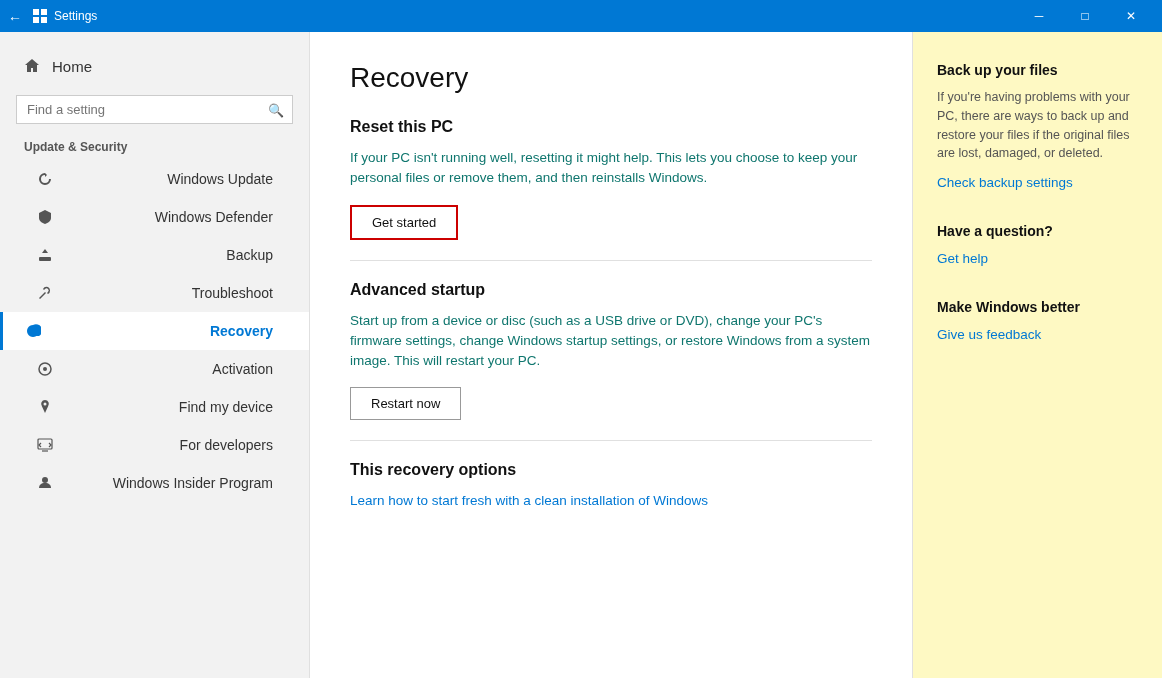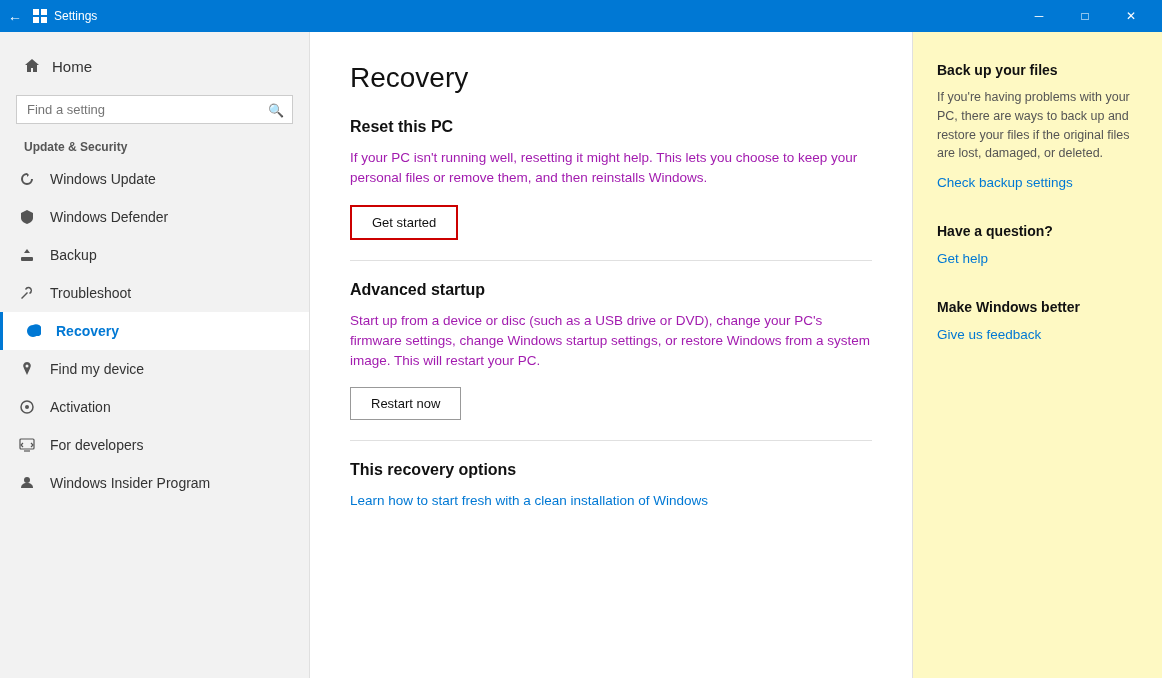--- a/index.html
+++ b/index.html
@@ -88,26 +88,27 @@
     }
     .sidebar-section-label {
       font-size: 12px;
       color: #555;
       padding: 8px 24px 6px 24px;
       font-weight: 600;
     }
     .sidebar-item {
       display: flex;
       align-items: center;
-      padding: 11px 18px;
+      padding: 11px 36px;
       font-size: 14px;
       color: #333;
       cursor: pointer;
       gap: 14px;
       position: relative;
+      justify-content: space-between;
     }
     .sidebar-item.active {
       background: white;
       color: #0078d4;
       font-weight: 600;
       border-left: 3px solid #0078d4;
       padding-left: 21px;
     }
     .sidebar-item .icon {
       width: 18px;
@@ -130,21 +131,21 @@
       margin-bottom: 24px;
     }
     .section-title {
       font-size: 16px;
       font-weight: 600;
       color: #111;
       margin-bottom: 12px;
     }
     .section-desc {
       font-size: 13.5px;
-      color: #a21caf;
+      color: #0f766e;
       line-height: 1.5;
       margin-bottom: 16px;
       max-width: 640px;
     }
     .btn-primary {
       background: white;
       border: 1px solid #999;
       padding: 8px 20px;
       font-size: 13px;
       cursor: pointer;
@@ -279,34 +280,34 @@
           <path d="M8 2a6 6 0 1 0 5.2 9H11a3 3 0 1 1 0-6V3a5 5 0 1 0 0 10H14A6 6 0 0 0 8 2z"></path>
           <path d="M6 5l3-3 3 3H9v4H7V5z"></path>
         </svg>
       </span>
       <span>Recovery</span>
     </div>
 
     <div class="sidebar-item">
       <span class="icon">
         <svg width="16" height="16" viewBox="0 0 16 16" fill="#555">
-          <path d="M8 1a4 4 0 0 0-3 6.5L8 14l3-6.5A4 4 0 0 0 8 1zm0 5.5a1.5 1.5 0 1 1 0-3 1.5 1.5 0 0 1 0 3z"></path>
-        </svg>
-      </span>
-      <span>Find my device</span>
-    </div>
-
-    <div class="sidebar-item">
-      <span class="icon">
-        <svg width="16" height="16" viewBox="0 0 16 16" fill="#555">
           <circle cx="8" cy="8" r="6" fill="none" stroke="#555" stroke-width="1.5"></circle>
           <circle cx="8" cy="8" r="2"></circle>
         </svg>
       </span>
       <span>Activation</span>
+    </div>
+
+    <div class="sidebar-item">
+      <span class="icon">
+        <svg width="16" height="16" viewBox="0 0 16 16" fill="#555">
+          <path d="M8 1a4 4 0 0 0-3 6.5L8 14l3-6.5A4 4 0 0 0 8 1zm0 5.5a1.5 1.5 0 1 1 0-3 1.5 1.5 0 0 1 0 3z"></path>
+        </svg>
+      </span>
+      <span>Find my device</span>
     </div>
 
     <div class="sidebar-item">
       <span class="icon">
         <svg width="16" height="16" viewBox="0 0 16 16" fill="#555">
           <rect x="1" y="2" width="14" height="10" rx="1" fill="none" stroke="#555" stroke-width="1.2"></rect>
           <path d="M5 14h6" stroke="#555" stroke-width="1.2"></path>
           <path d="M4 6l-2 2 2 2M12 6l2 2-2 2" stroke="#555" stroke-width="1.2" fill="none"></path>
         </svg>
       </span>

